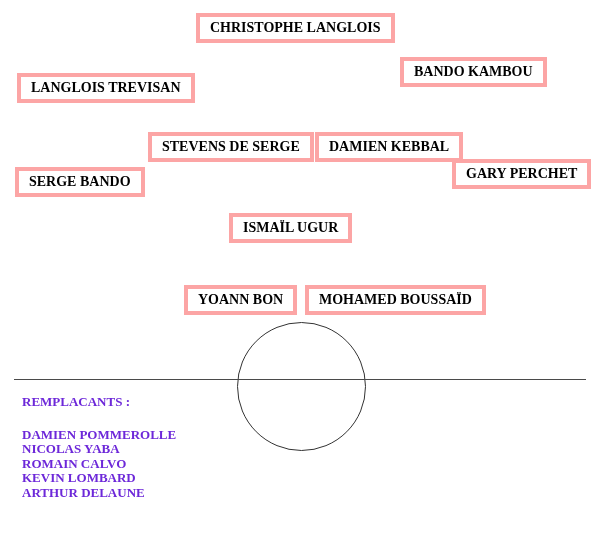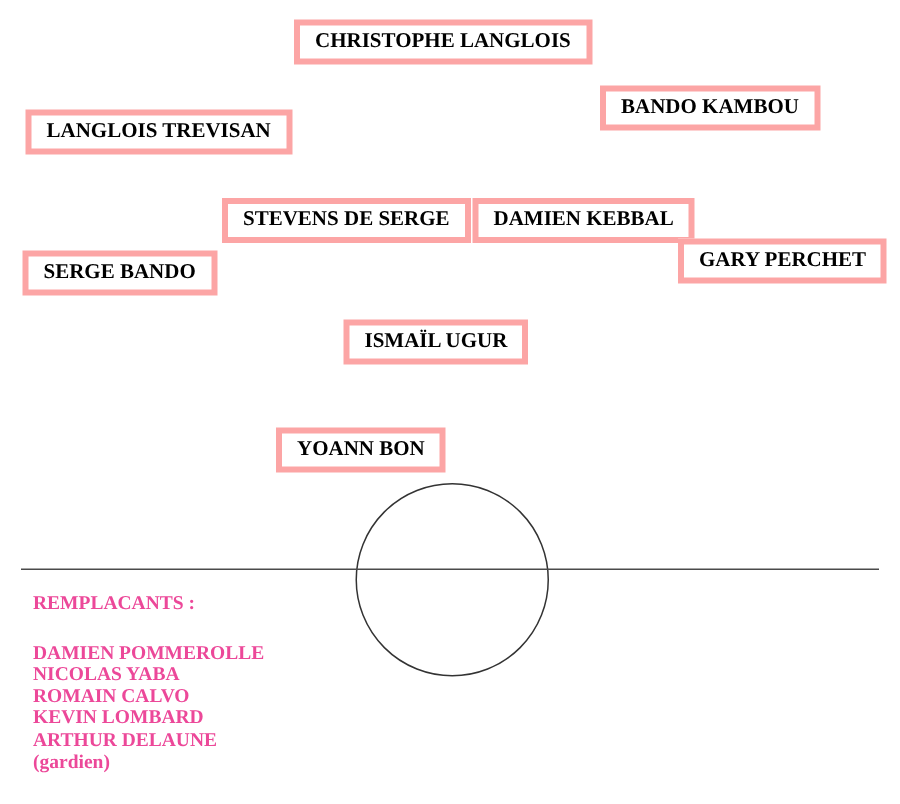--- a/index.html
+++ b/index.html
@@ -39,21 +39,21 @@
     width: 127px;
     height: 127px;
     border: 1px solid #333333;
     border-radius: 50%;
     background: transparent;
   }
   .subs {
     position: absolute;
     left: 22px;
     top: 395px;
-    color: #ec4899;
+    color: #6d28d9;
     font-weight: bold;
     font-size: 13px;
     line-height: 14.6px;
   }
   .subs-title { margin-bottom: 18px; }
 </style>
 </head>
 <body>
 
 <div class="canvas">
@@ -70,27 +70,27 @@
   <div class="player-box" style="left:315px; top:132px;">DAMIEN KEBBAL</div>
 
   <div class="player-box" style="left:452px; top:159px;">GARY PERCHET</div>
 
   <div class="player-box" style="left:15px; top:167px;">SERGE BANDO</div>
 
   <div class="player-box" style="left:229px; top:213px;">ISMAÏL UGUR</div>
 
   <div class="player-box" style="left:158px; top:285px;margin-left:26px;">YOANN BON</div>
 
+  <div class="player-box" style="left:305px; top:285px;">MOHAMED BOUSSAÏD</div>
 
   <div class="center-circle"></div>
   <div class="halfway-line"></div>
 
   <div class="subs">
     <div class="subs-title">REMPLACANTS :</div>
     <div>DAMIEN POMMEROLLE</div>
     <div>NICOLAS YABA</div>
     <div>ROMAIN CALVO</div>
     <div>KEVIN LOMBARD</div>
     <div>ARTHUR DELAUNE</div>
-    <div>(gardien)</div>
   </div>
 
 </div>
 
 </body></html>

